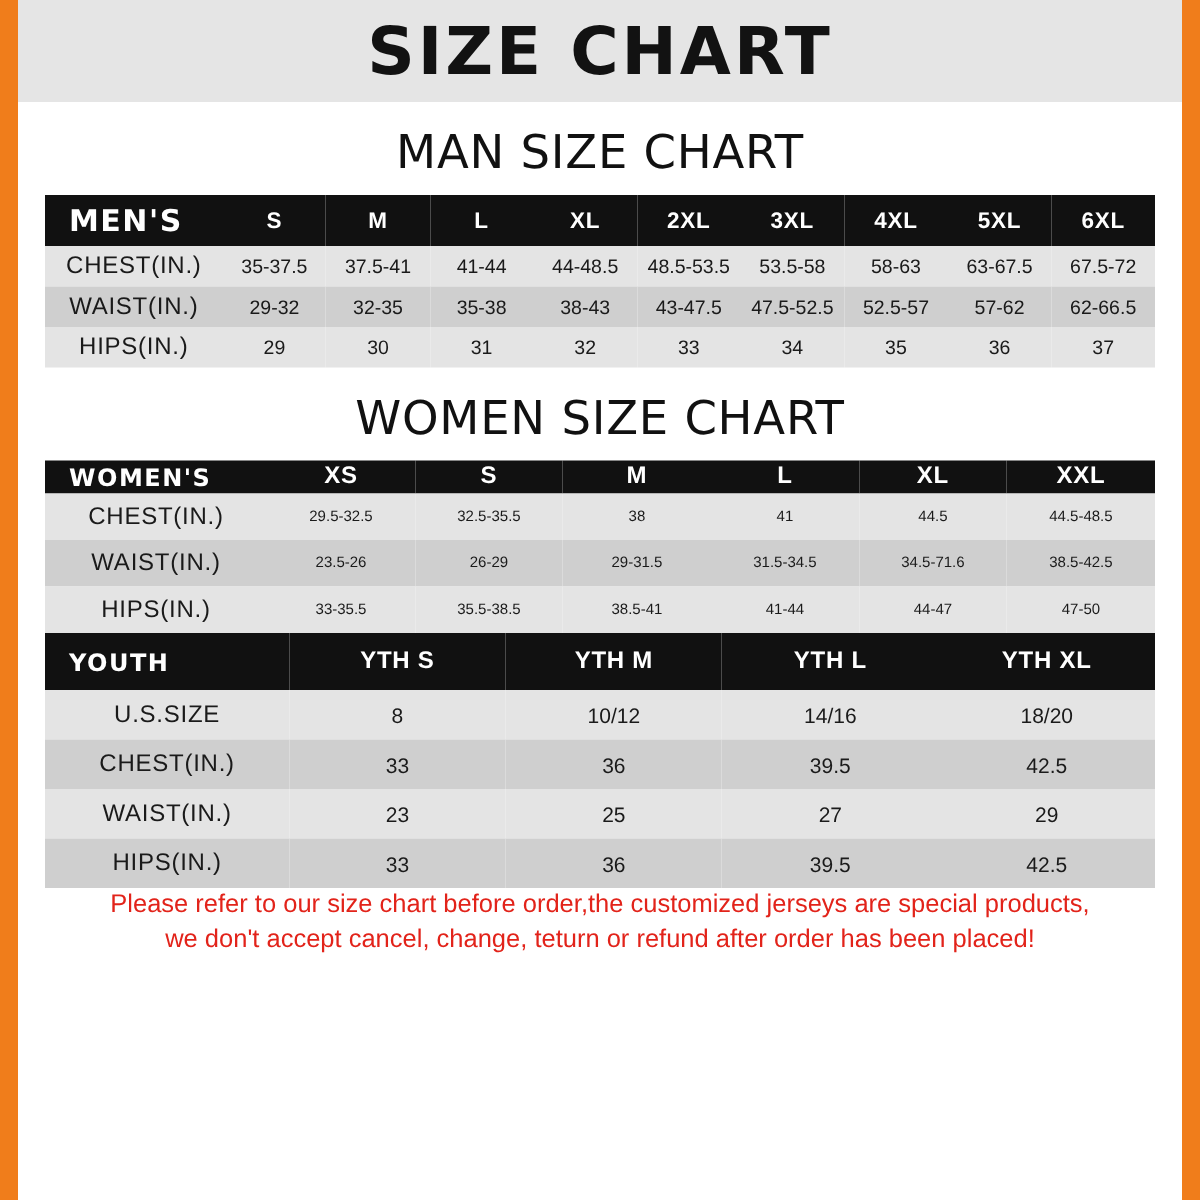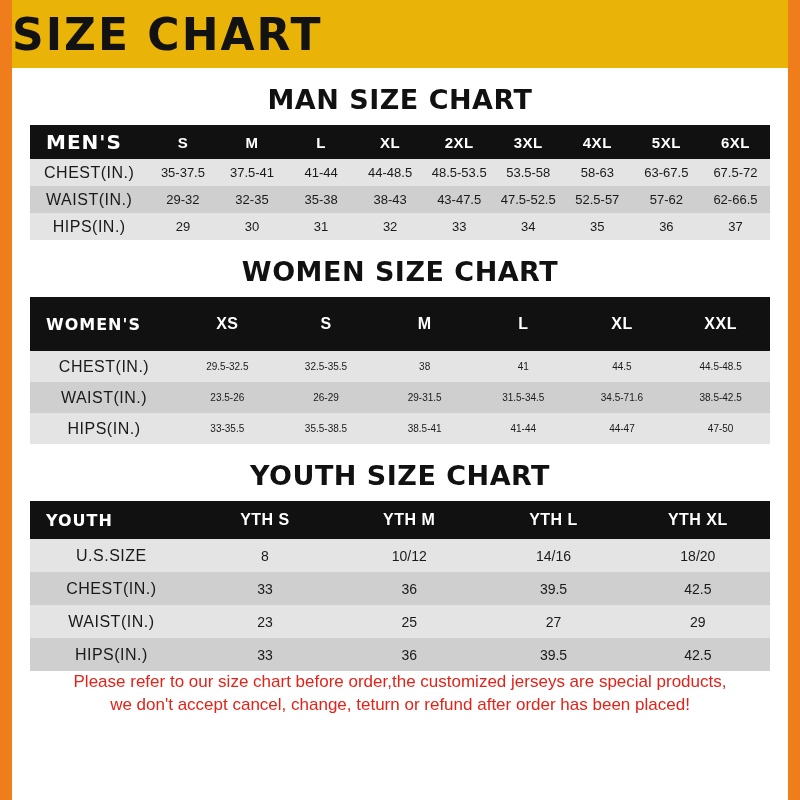--- a/index.html
+++ b/index.html
@@ -17,40 +17,41 @@
     position: relative;
     width: 800px;
     height: 800px;
     box-sizing: border-box;
     border-left: 12px solid #F07D1B;
     border-right: 12px solid #F07D1B;
     background: #ffffff;
   }
   .banner {
     height: 68px;
-    background: #eab308;
+    background: #e5e5e5;
     display: flex;
     align-items: center;
+    justify-content: center;
   }
   .banner-title {
     font-family: "DejaVu Sans", sans-serif;
     font-weight: bold;
     font-size: 44px;
     letter-spacing: 2px;
     color: #121212;
   }
   .content {
     padding: 0 18px;
     box-sizing: border-box;
   }
   .section-title {
     text-align: center;
     font-family: "DejaVu Sans", sans-serif;
-    font-weight: bold;
-    font-size: 27px;
+    font-weight: normal;
+    font-size: 31px;
     color: #111111;
     letter-spacing: 0.5px;
     margin: 16px 0 10px 0;
   }
   table.size-table {
     width: 100%;
     border-collapse: collapse;
     table-layout: fixed;
   }
   table.size-table th,
@@ -89,21 +90,21 @@
   .men col.c0 { width: 16%; }
   .women col.c0 { width: 20%; }
   .youth col.c0 { width: 22%; }
 
   .youth table.size-table th,
   .youth table.size-table td { height: 33px; font-size: 14px; }
   .youth table.size-table thead th { height: 38px; font-size: 16px; }
 
   .women table.size-table th,
   .women table.size-table td { height: 31px; font-size: 10px; }
-  .women table.size-table thead th { height: 54px; font-size: 16px; }
+  .women table.size-table thead th { height: 22px; font-size: 16px; }
 
   .footer-note {
     padding: 0 6px;
     text-align: center;
     color: #E2231A;
     font-size: 17px;
     line-height: 1.35;
     font-family: "Liberation Sans", sans-serif;
   }
   .footer-note div { white-space: nowrap; }
@@ -238,21 +239,20 @@
             <td>38.5-41</td>
             <td>41-44</td>
             <td>44-47</td>
             <td>47-50</td>
           </tr>
         </tbody>
       </table>
     </div>
 
     <div class="youth">
-      <div class="section-title">YOUTH SIZE CHART</div>
       <table class="size-table">
         <colgroup>
             <col class="c0">
             <col>
             <col>
             <col>
             <col>
           </colgroup>
         <thead>
           <tr>

